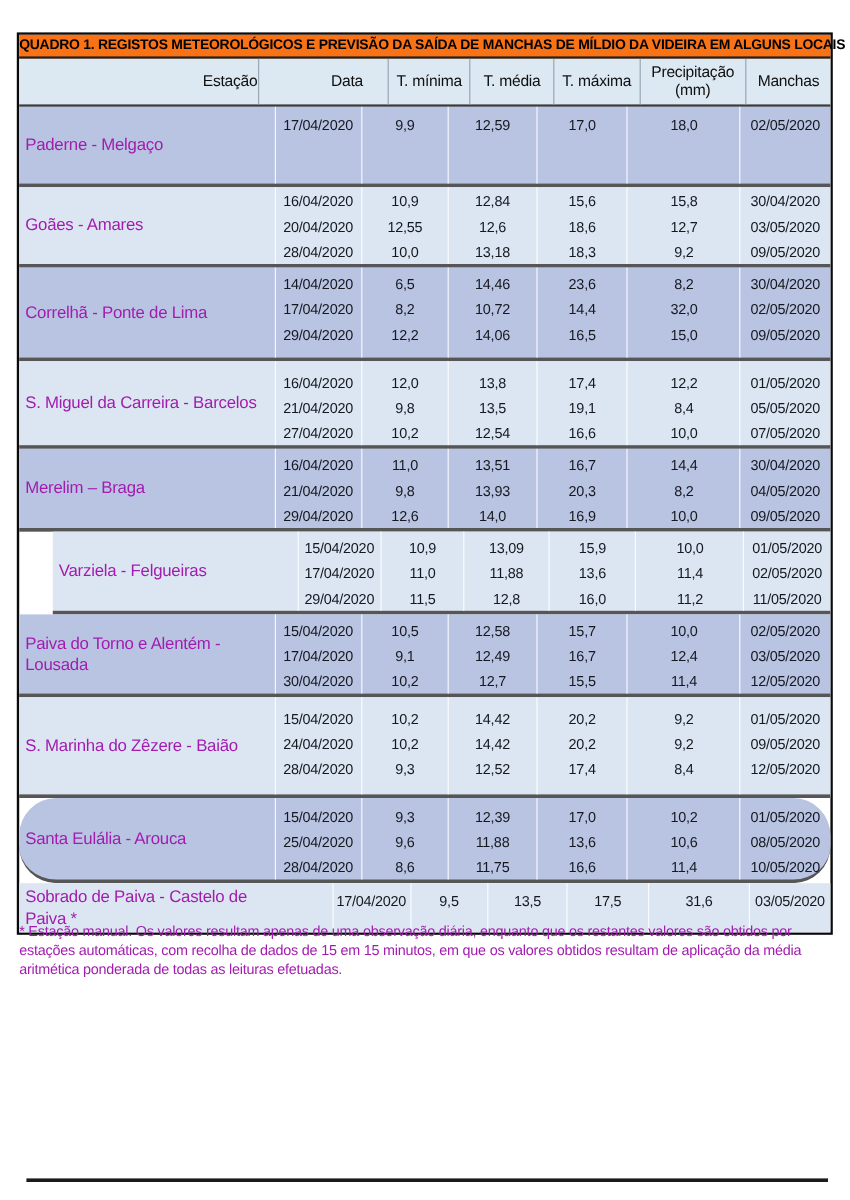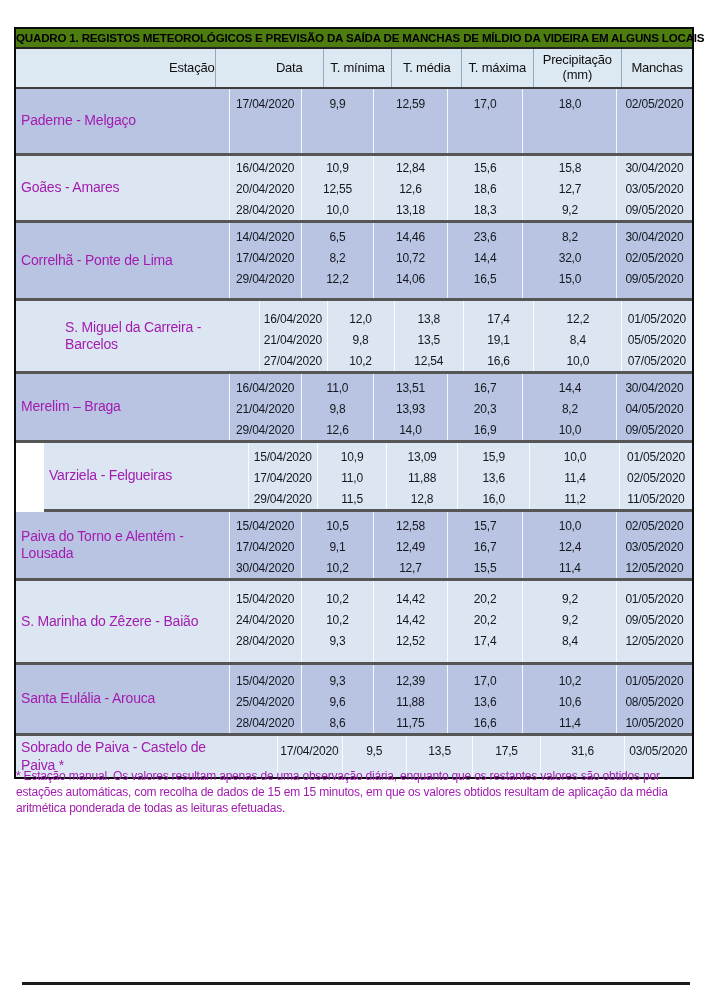--- a/index.html
+++ b/index.html
@@ -8,21 +8,21 @@
     font-family:"Liberation Sans","DejaVu Sans",sans-serif;
     color:#15181f;overflow:hidden;
   }
   
   .table-wrap{
     position:absolute;left:14px;top:27px;width:676px;
     border:2px solid #0a0a0a;background:#fff;
     letter-spacing:-0.2px;
   }
   .title-row{
-    height:18px;line-height:18px;background:#4d7c0f;
+    height:18px;line-height:18px;background:#f97316;
     border-bottom:2px solid #222;
     text-align:center;font-weight:bold;font-size:11.6px;color:#000;
     white-space:nowrap;
   }
   .header-row{
     height:38px;background:#dce8f2;border-bottom:2px solid #3c3c3c;
     display:flex;align-items:center;font-size:13px;color:#101010;
   }
   .hcell{text-align:center;white-space:pre-line;line-height:1.15;}
   .hcell + .hcell{border-left:1px solid #9aa7b5;align-self:stretch;display:flex;align-items:center;justify-content:center;}
@@ -54,26 +54,26 @@
     background-position:0 0,15.62% 0,31.24% 0,47.15% 0,63.5% 0,83.8% 0;
   }
   .drow{display:flex;height:21px;align-items:center;font-size:12px;}
   .dcell{text-align:center;}
   .dc0{width:15.62%;} .dc1{width:15.62%;} .dc2{width:15.91%;}
   .dc3{width:16.35%;} .dc4{width:20.29%;} .dc5{width:16.2%;}
   
   .group:nth-child(1){min-height:64px;} .group:nth-child(1) .rows{padding-top:4px;}
   .group:nth-child(2){min-height:55px;} .group:nth-child(2) .rows{padding-top:1px;}
   .group:nth-child(3){min-height:75px;} .group:nth-child(3) .rows{padding-top:3px;}
-  .group:nth-child(4){min-height:66px;padding-left:44px;} .group:nth-child(4) .rows{padding-top:7px;}
+  .group:nth-child(4){min-height:66px;} .group:nth-child(4) .rows{padding-top:7px;}
   .group:nth-child(5){min-height:60px;} .group:nth-child(5) .rows{padding-top:3px;}
   .group:nth-child(6){min-height:59px;margin-left:28px;} .group:nth-child(6) .rows{padding-top:3px;}
   .group:nth-child(7){min-height:58px;} .group:nth-child(7) .rows{padding-top:3px;}
   .group:nth-child(8){min-height:81px;} .group:nth-child(8) .rows{padding-top:7px;}
-  .group:nth-child(9){min-height:67px;} .group:nth-child(9) .rows{padding-top:5px;}
+  .group:nth-child(9){min-height:67px;border-radius:31px;} .group:nth-child(9) .rows{padding-top:5px;}
   .group:nth-child(10){min-height:41px;} .group:nth-child(10) .rows{padding-top:4px;}
   
   .footnote{
     position:absolute;left:16px;top:768px;width:676px;
     font-size:12px;line-height:1.35;color:#a21caf;letter-spacing:-0.2px;
   }
   .bottom-rule{
     position:absolute;left:22px;top:982px;width:668px;height:3px;
     background:#1b1b1b;
   }

